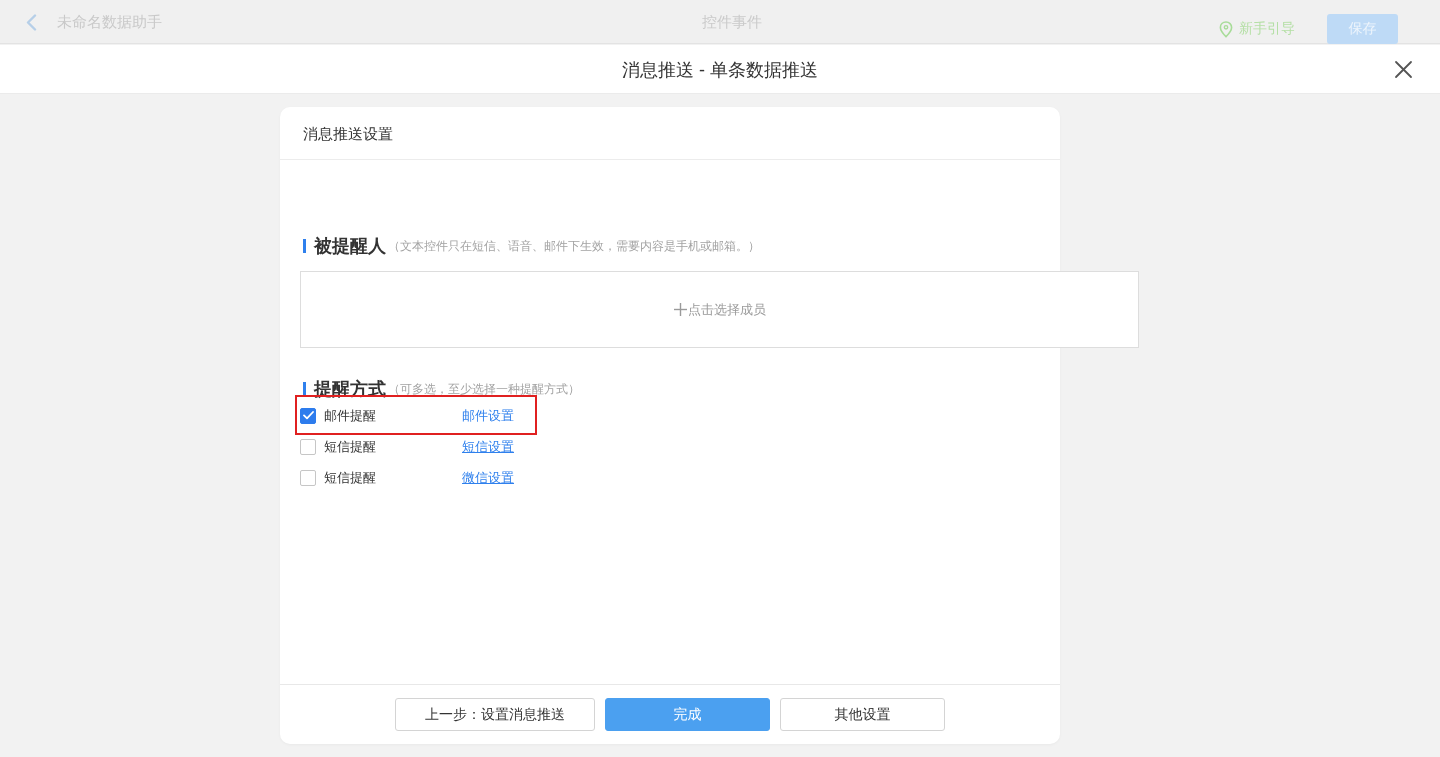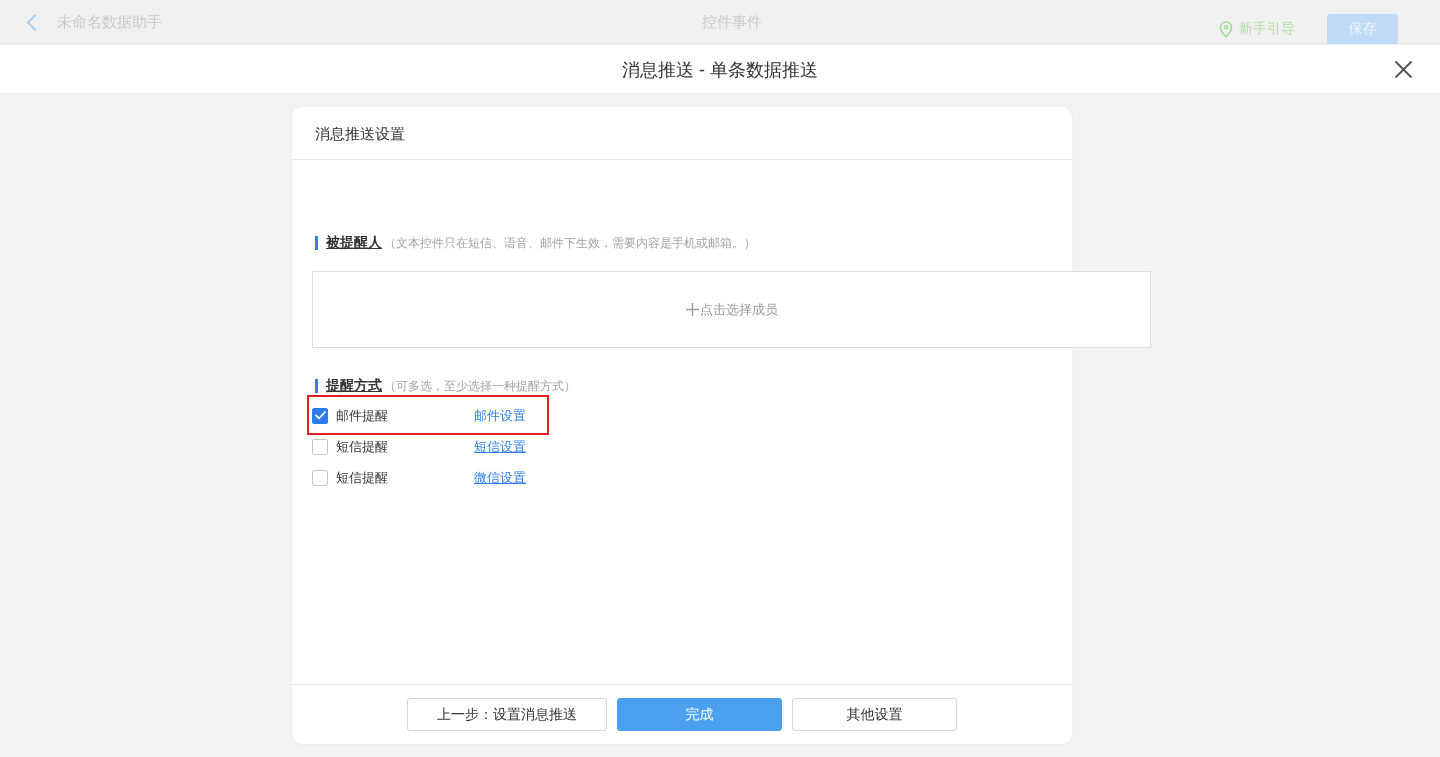--- a/index.html
+++ b/index.html
@@ -43,35 +43,35 @@
   }
   .close-btn {
     position:absolute; right:24px; top:50%; transform:translateY(-50%);
     width:26px; height:26px; display:flex; align-items:center; justify-content:center;
     cursor:pointer;
   }
 
   
   .content { position:absolute; top:95px; left:0; right:0; bottom:0; background:#f2f2f2; }
   .card {
-    position:absolute; left:292px; top:12px; width:780px; height:637px;
+    position:absolute; left:280px; top:12px; width:780px; height:637px;
     background:#ffffff; border-radius:10px;
     box-shadow:0 1px 3px rgba(0,0,0,0.04);
   }
   .card-header {
     height:53px; line-height:53px; padding:0 23px;
     font-size:15px; color:#333; border-bottom:1px solid #ececec;
   }
   .card-body { position:relative; }
 
   .section-label { position:absolute; left:23px; display:flex; align-items:center; }
   .section-label.first { top:74px; }
   .section-label.second { top:217px; }
   .accent-bar { width:3px; height:14px; background:#2f80ed; margin-right:8px; flex:0 0 3px; }
-  .label-strong { font-size:14px; font-weight:bold; color:#333;text-decoration:underline; }
+  .label-strong { font-size:18px; font-weight:bold; color:#333; }
   .label-note { font-size:12px; color:#a3a3a3; margin-left:2px; }
 
   .member-picker {
     position:absolute; left:20px; top:111px; width:839px; height:77px;
     border:1px solid #dddddd; background:#fff;
     display:flex; align-items:center; justify-content:center; 
     cursor:pointer;
   }
   .picker-text { font-size:13px; color:#999; }
 

